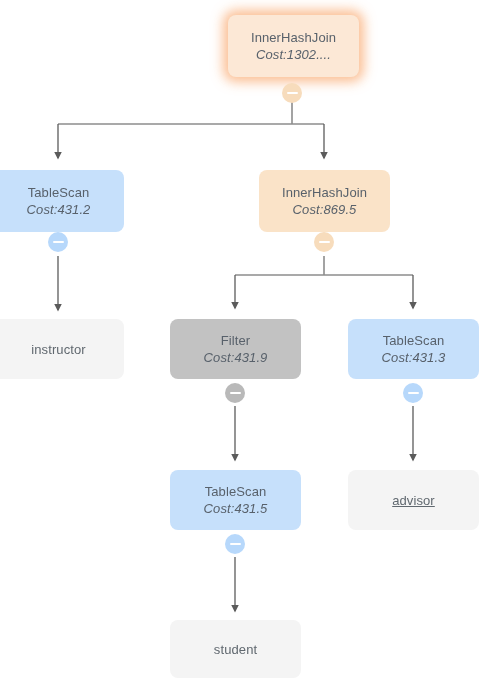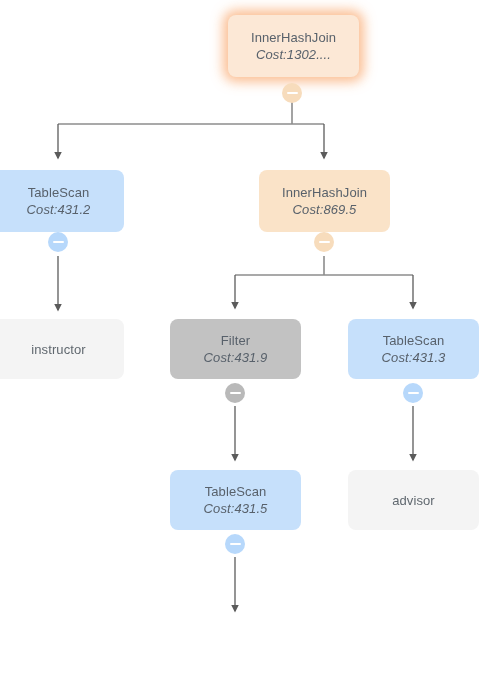--- a/index.html
+++ b/index.html
@@ -138,18 +138,21 @@
     <span class="cost">Cost:431.5</span>
   </div>
   <div class="badge b-scan" style="left:225px;top:534px;">
     <span class="bar"></span>
   </div>
 
   <div class="node leaf" style="left:-7px;top:319px;width:131px;height:60px;">
     <span class="title">instructor</span>
   </div>
 
-  <div class="node leaf" style="left:348px;top:470px;width:131px;height:60px;">
+  <div class="node leaf" style="left:348px;top:470px;width:131px;height:60px;text-decoration:underline;">
     <span class="title">advisor</span>
   </div>
 
+  <div class="node leaf" style="left:170px;top:620px;width:131px;height:58px;">
+    <span class="title">student</span>
+  </div>
 
 </div>
 
 </body></html>

